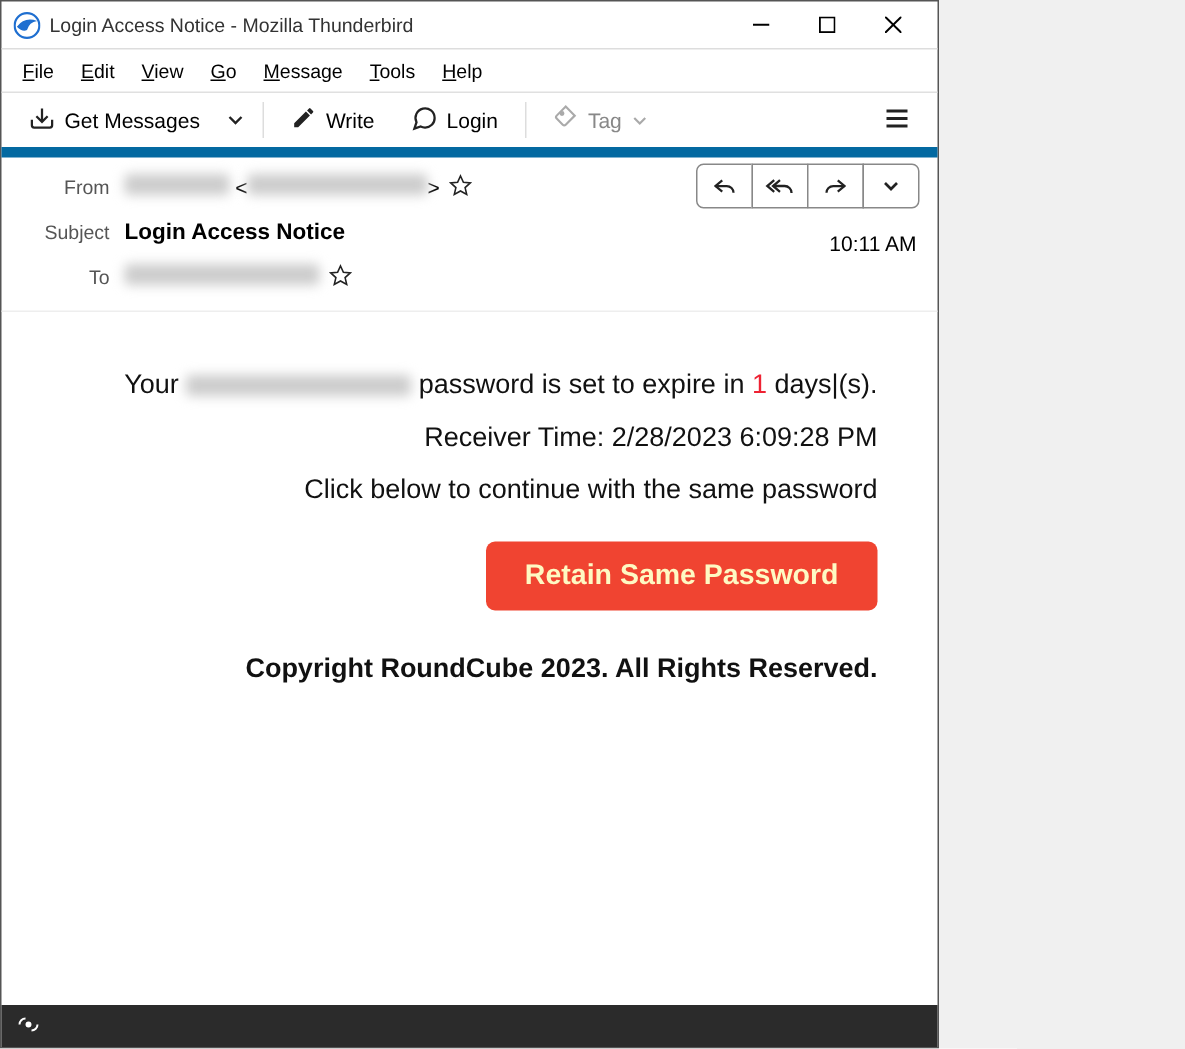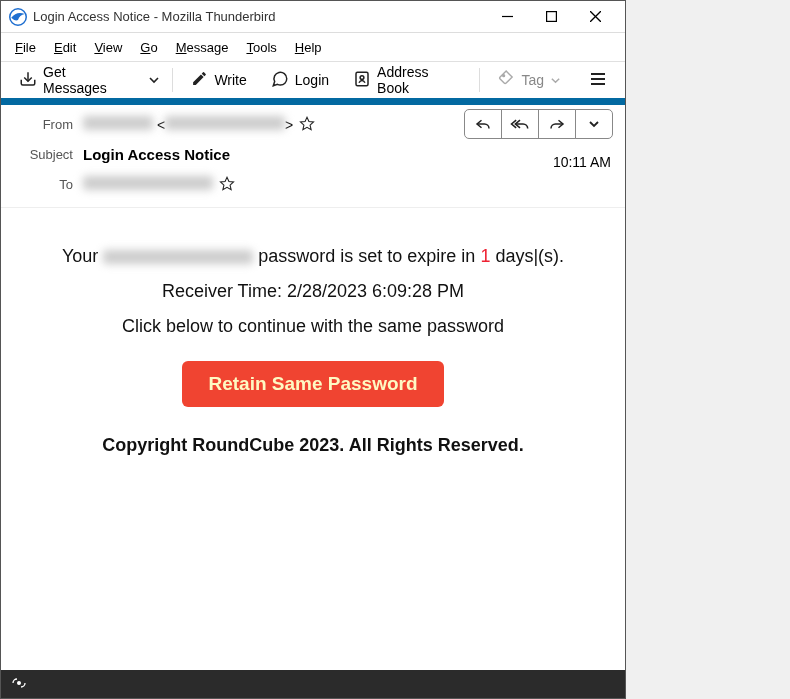--- a/index.html
+++ b/index.html
@@ -82,21 +82,21 @@
   border: 1px solid #888;
   display: flex; align-items: center; justify-content: center;
   background: #fff;
   margin-left: -1px;
 }
 .mabtn:first-child { border-top-left-radius: 5px; border-bottom-left-radius: 5px; margin-left: 0; }
 .mabtn:last-child { border-top-right-radius: 5px; border-bottom-right-radius: 5px; }
 .body-area {
   flex: 1;
   padding: 24px 40px;
-  text-align: center;
+  text-align: right;
   font-size: 18px;
   color: #111;
   overflow: auto;
 }
 .body-area p { margin: 14px 0; }
 .dayscount { color: #e23; }
 .cta {
   display: inline-block;
   background: #f04431;
   color: #fef9c3;
@@ -176,28 +176,20 @@
       <span><svg width="17" height="17" viewBox="0 0 24 24" fill="#222">
             <path d="M3 17.25V21h3.75L17.8 9.94l-3.75-3.75L3 17.25zM20.7 7.04a1 1 0 0 0 0-1.41l-2.34-2.34a1 1 0 0 0-1.41 0l-1.83 1.83 3.75 3.75 1.83-1.83z"></path>
           </svg></span>
       <span>Write</span>
     </div>
     <div class="tbtn">
       <span><svg width="18" height="18" viewBox="0 0 24 24" fill="none" stroke="#222" stroke-width="2">
             <path d="M21 11.5a8.38 8.38 0 0 1-8.5 8.5 8.5 8.5 0 0 1-3.9-.9L3 21l1.9-5.7A8.5 8.5 0 1 1 21 11.5z"></path>
           </svg></span>
       <span>Login</span>
-    </div>
-    <div class="tbtn">
-      <span><svg width="18" height="18" viewBox="0 0 24 24" fill="none" stroke="#222" stroke-width="2">
-            <rect x="4" y="3" width="16" height="18" rx="2"></rect>
-            <circle cx="12" cy="10" r="2.5"></circle>
-            <path d="M8 17c1-2 3-3 4-3s3 1 4 3"></path>
-          </svg></span>
-      <span>Address Book</span>
     </div>
     <div class="vsep"></div>
     <div class="tbtn tag">
       <span><svg width="17" height="17" viewBox="0 0 24 24" fill="none" stroke="#aaa" stroke-width="2">
             <path d="M20 10l-8.5 8.5a2 2 0 0 1-2.8 0L3 12.8a2 2 0 0 1 0-2.8L11.5 1.5 20 10z"></path>
             <circle cx="8" cy="8" r="1.3" fill="#aaa"></circle>
           </svg></span>
       <span>Tag</span>
       <svg width="11" height="11" viewBox="0 0 12 12">
           <path d="M2 4l4 4 4-4" fill="none" stroke="#aaa" stroke-width="1.6"></path>

